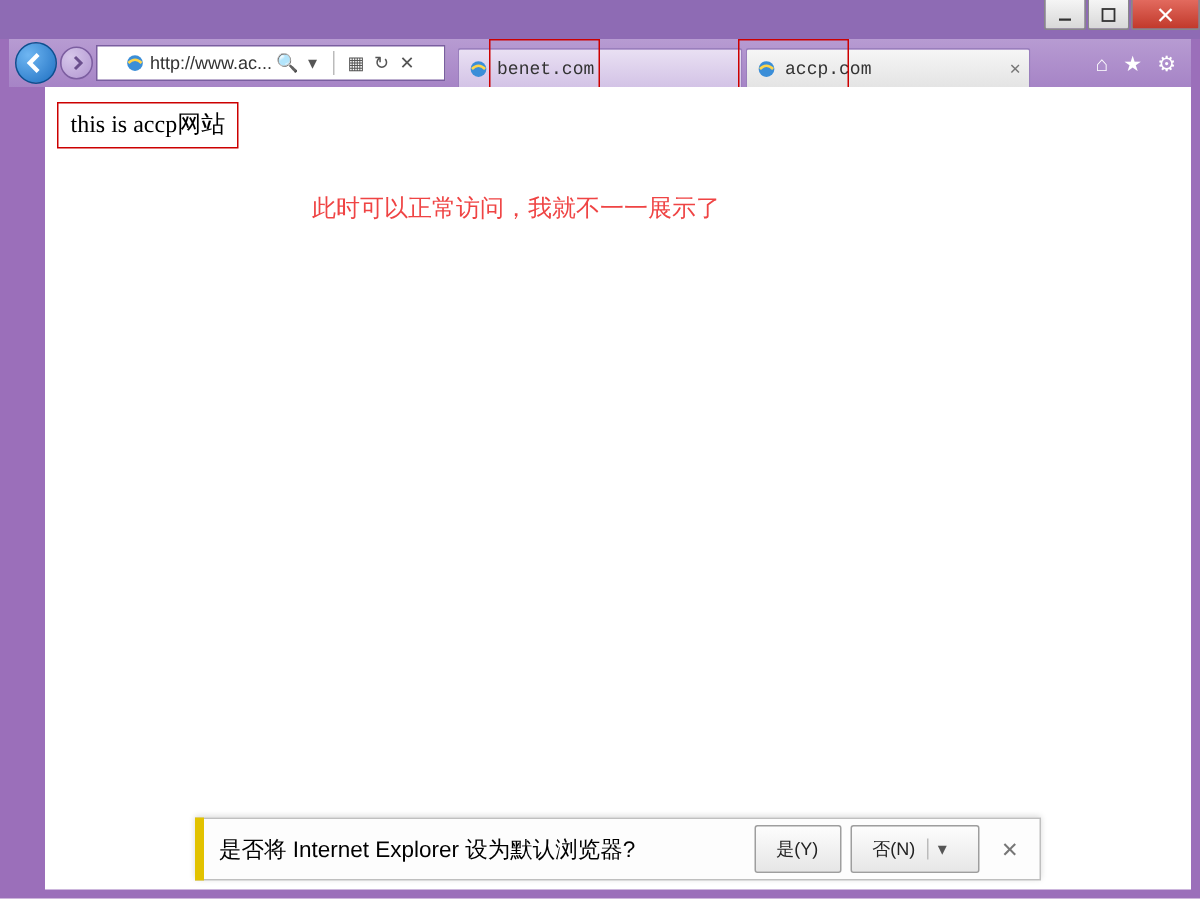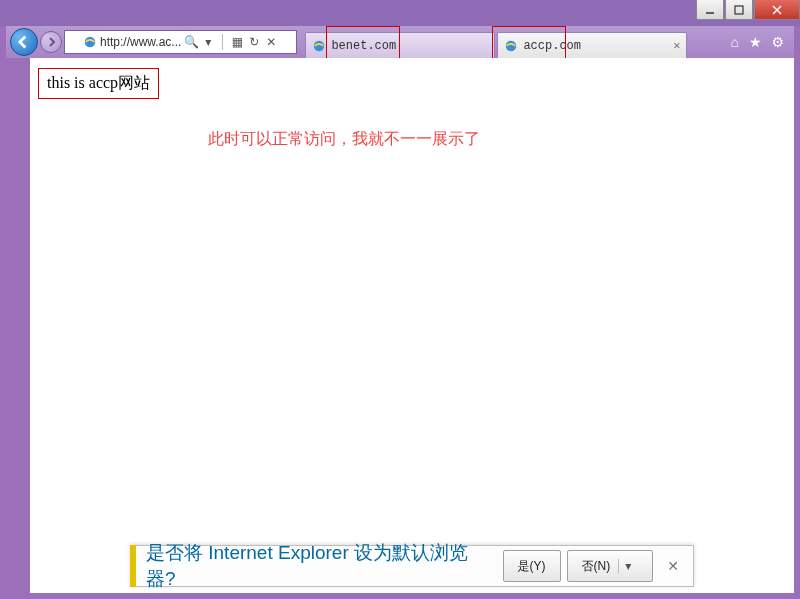--- a/index.html
+++ b/index.html
@@ -102,21 +102,21 @@
   .red-mark2 { position:absolute; top:26px; left:492px; width:74px; height:44px; border:1px solid #c00; pointer-events:none;}
   
   .notify {
     position:absolute; left:100px; right:100px; bottom:6px;
     height:42px; background:#fdfdfd;
     border:1px solid #bfbfbf;
     display:flex; align-items:center; padding:0 10px;
     box-shadow: 0 -1px 4px rgba(0,0,0,0.15);
   }
   .notify .stripe { width:6px; align-self:stretch; background:#e2c200; margin:-1px 10px -1px -11px;}
-  .notify-text { flex:1; font-size:19px; color:#0369a1;}
+  .notify-text { flex:1; font-size:15px; color:#000000;}
   .nbtn {
     height:32px; padding:0 14px; margin-left:6px;
     background:linear-gradient(#fdfdfd,#e6e6e6);
     border:1px solid #9e9e9e; border-radius:2px;
     font-size:12px; color:#222;
     display:flex; align-items:center;
   }
   .nbtn.split { padding-right:21px;}
   .nbtn .caret { margin-left:8px; border-left:1px solid #bbb; padding-left:6px; color:#555;}
   .nclose { margin-left:10px; color:#777; font-size:14px; padding:4px;}

